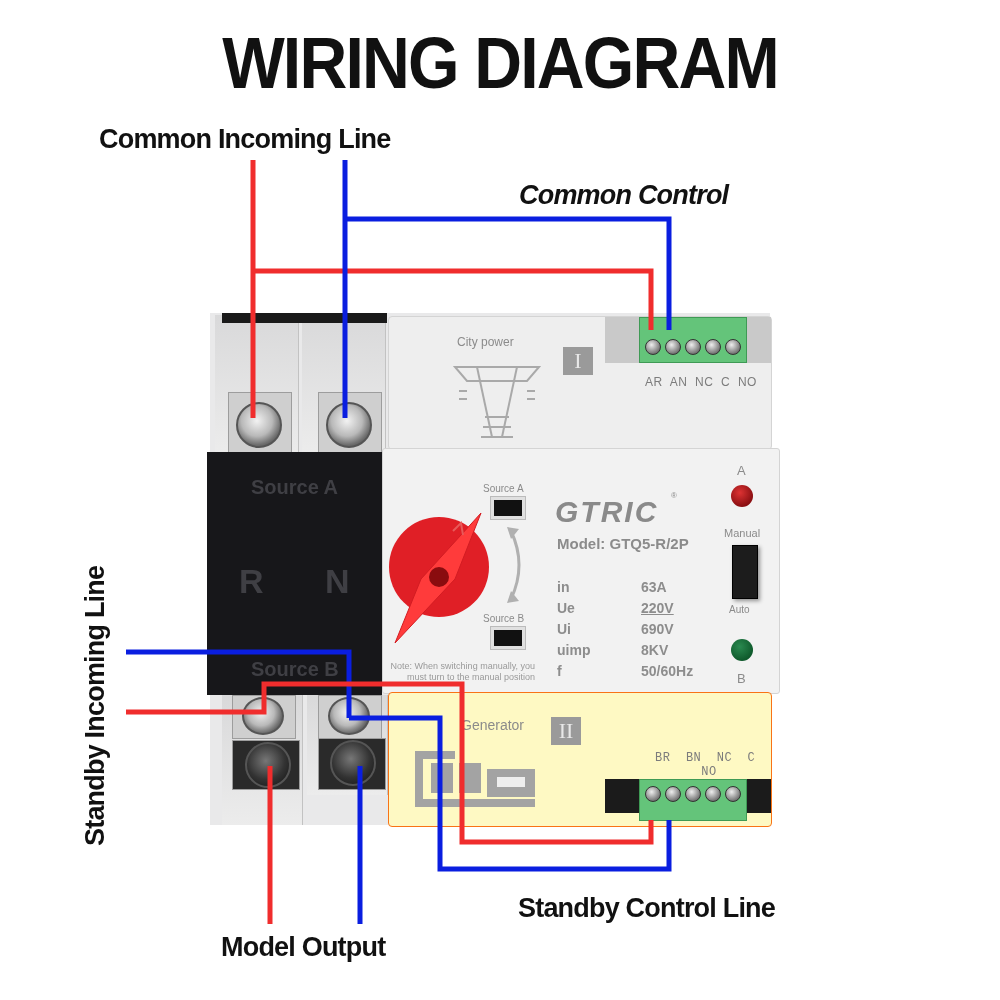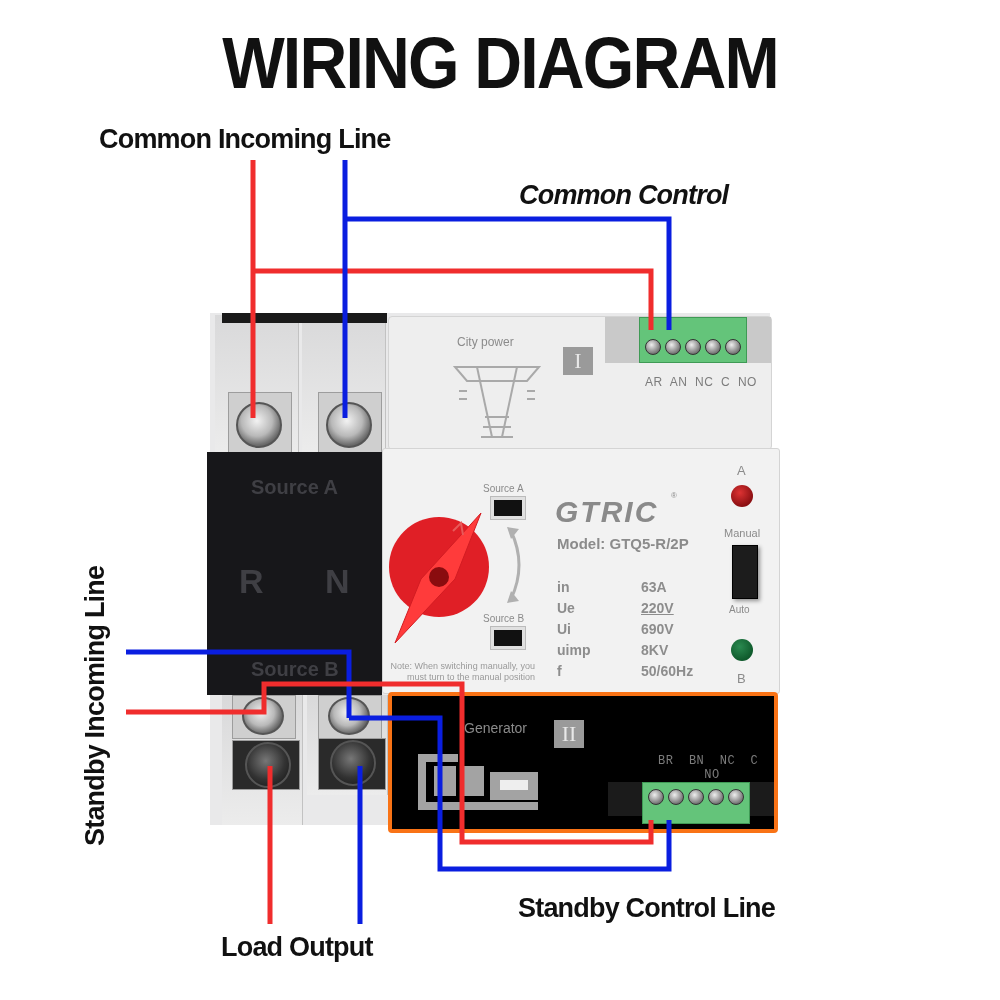--- a/index.html
+++ b/index.html
@@ -16,21 +16,21 @@
   .term-col { background: linear-gradient(#d9d9da, #ececec); border-right: 1px solid #c2c2c2; }
   .screw { border-radius: 50%; background: radial-gradient(circle at 45% 40%, #f2f2f2 0%, #b9b9b9 45%, #6e6e6e 70%, #3b3b3b 100%);
            border: 2px solid #555; }
   .screw.dark { background: radial-gradient(circle at 45% 40%, #777 0%, #333 55%, #111 100%); }
   .screw-box { background: #cfcfcf; border: 1px solid #9d9d9d; }
   .screw-box.dark { background: #2a2a2a; }
   .black-cover { left: 207px; top: 452px; width: 175px; height: 243px; background: #17171a; }
   .cover-txt { color: #3f3f44; font-weight: bold; }
   .front-top { left: 388px; top: 316px; width: 382px; height: 132px; background: #eeeeee; border: 1px solid #d4d4d4; border-radius: 4px; }
   .front-mid { left: 382px; top: 448px; width: 396px; height: 244px; background: #f2f2f2; border: 1px solid #d4d4d4; border-radius: 3px; }
-  .front-bot { left: 388px; top: 692px; width: 382px; height: 133px; background: #000000; border: 4px solid #f97316; border-radius: 4px; }
+  .front-bot { left: 388px; top: 692px; width: 382px; height: 133px; background: #fef9c3; border: 1px solid #f97316; border-radius: 4px; }
   .recess { background: #c9c9c9; }
   .terminal-block { background: #64c47a; border: 1px solid #3f9a55; }
   .tscrew { width: 14px; height: 14px; border-radius: 50%; background: radial-gradient(circle at 40% 35%, #eee, #888 60%, #444); border: 1px solid #333; position: absolute; }
   .tlabel { color: #7c7c7c; font-size: 12px; letter-spacing: 0.5px; text-align: center; }
   .grey-txt { color: #8b8b8b; }
   .roman { background: #9a9a9a; color: #e8e8e8; font-size: 22px; text-align: center; line-height: 28px; font-family: "Liberation Serif", serif; }
   .win { background: #111; border: 3px solid #e0e0e0; box-shadow: 0 0 0 1px #bbb; }
   .brand { font-size: 30px; font-weight: bold; font-style: italic; color: #8a8a8a; letter-spacing: 2px; }
   .spec-k, .spec-v { font-size: 14px; color: #8d8d8d; font-weight: bold; }
   .note { font-size: 9px; color: #9a9a9a; text-align: right; line-height: 11px; }
@@ -202,14 +202,14 @@
     <path d="M126 712 L264 712 L264 684 L462 684 L462 842 L651 842 L651 820" stroke="#f02d2d"></path>
 
     <path d="M270 766 L270 924" stroke="#f02d2d"></path>
     <path d="M360 766 L360 924" stroke="#0a1ee0"></path>
   </g>
 </svg>
 
 <div class="abs lbl" style="left:99px;top:124px;">Common Incoming Line</div>
 <div class="abs lbl" style="left:519px;top:180px;font-style:italic;">Common Control</div>
 <div class="abs lbl vlbl" style="left:80px;top:846px;">Standby Incoming Line</div>
-<div class="abs lbl" style="left:221px;top:932px;">Load Output</div>
+<div class="abs lbl" style="left:221px;top:932px;">Model Output</div>
 <div class="abs lbl" style="left:518px;top:893px;">Standby Control Line</div>
 
 </body></html>

